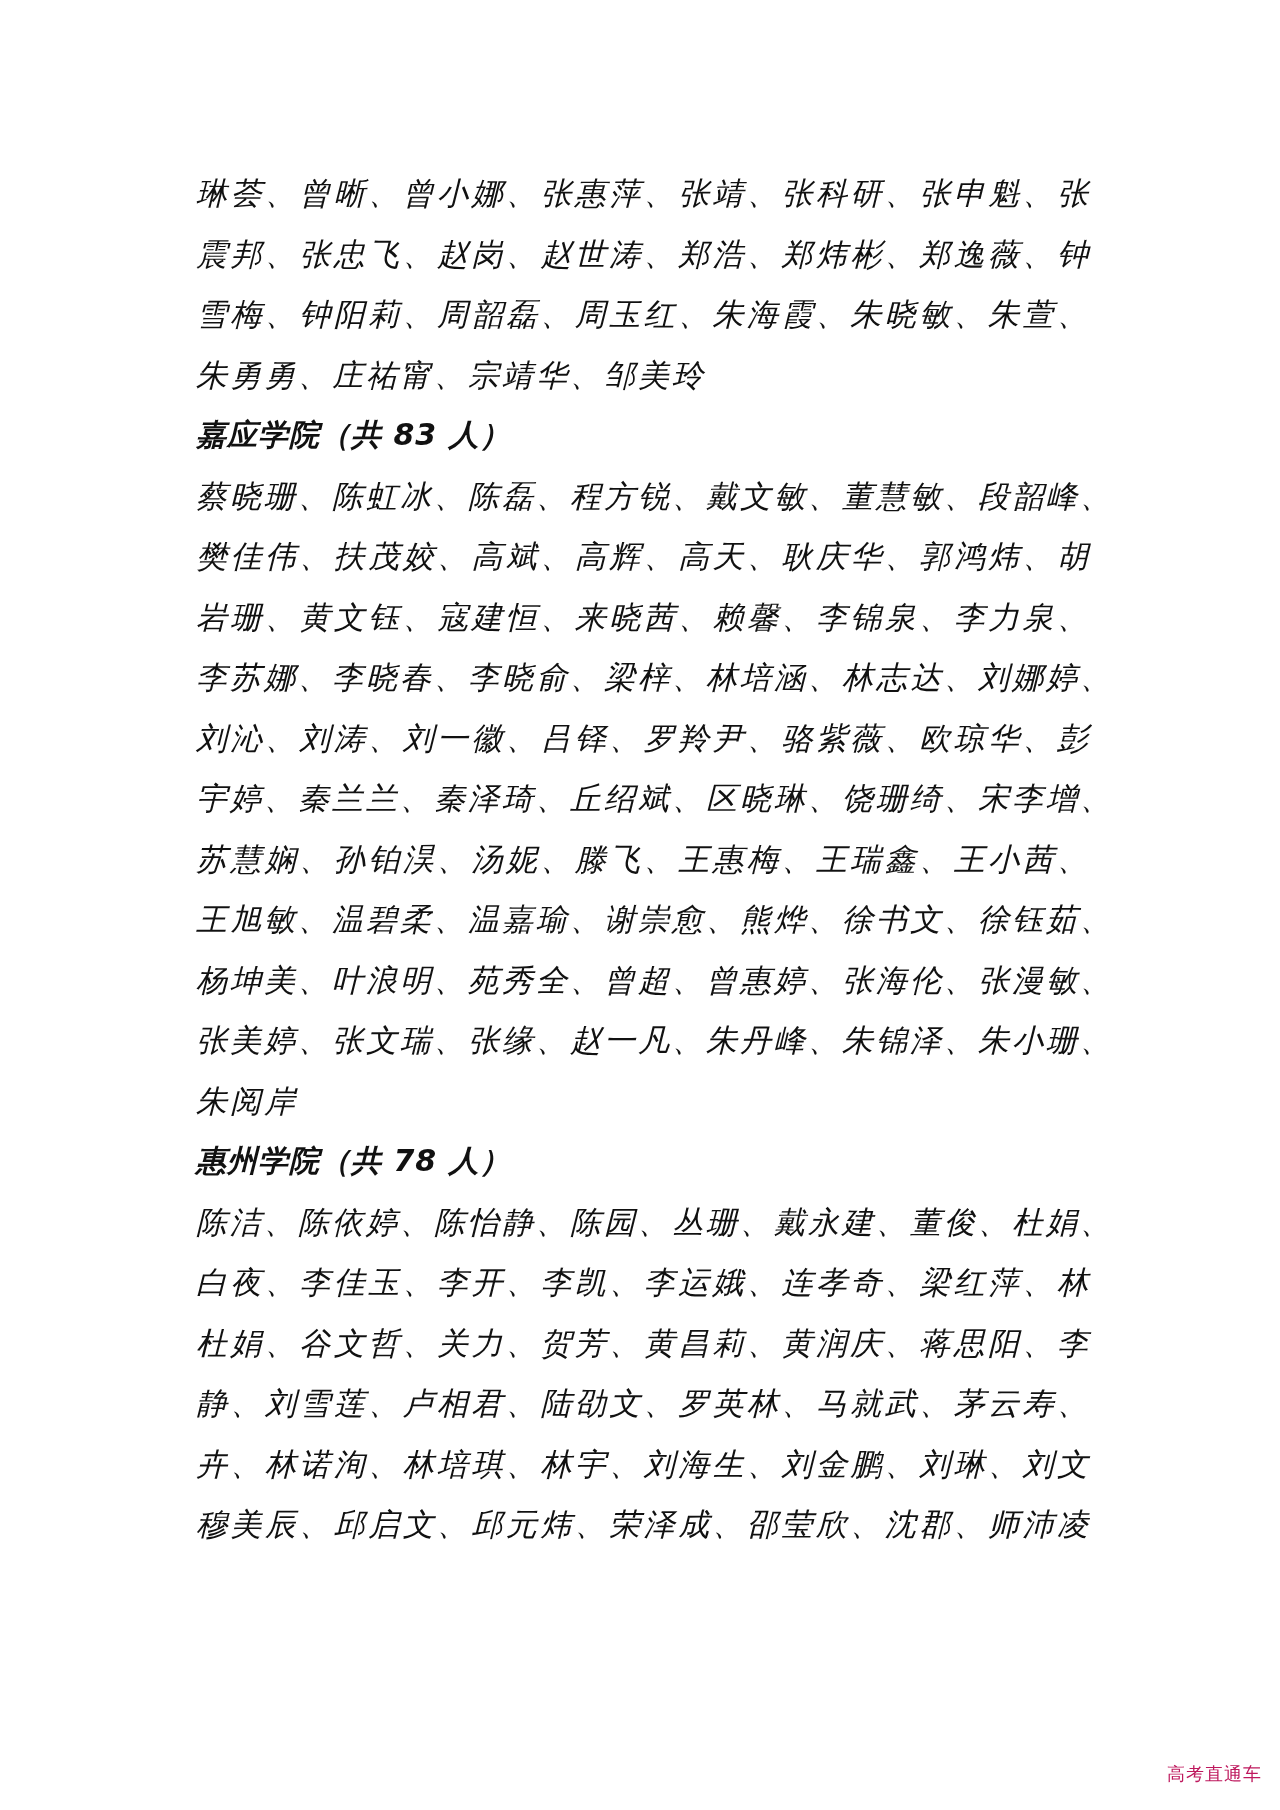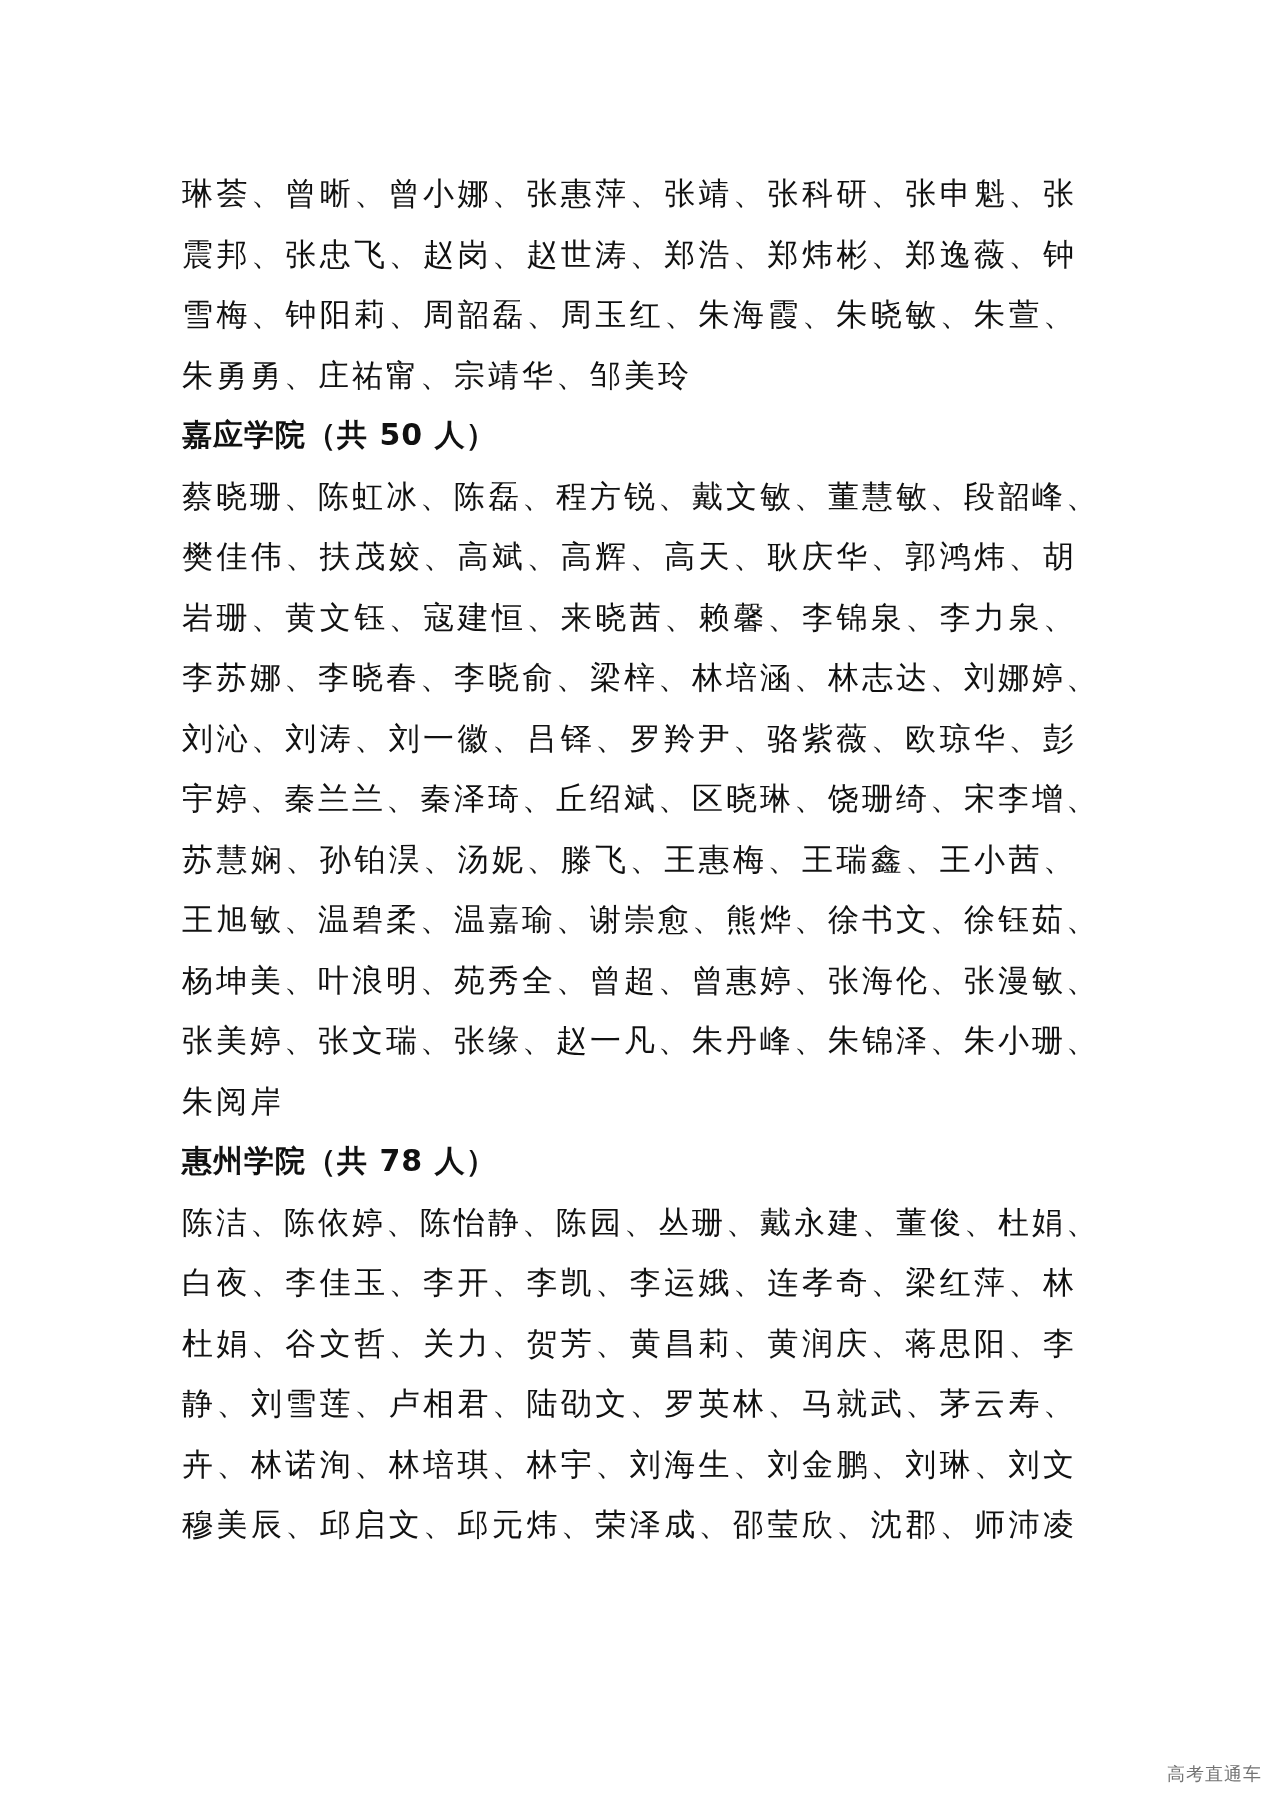--- a/index.html
+++ b/index.html
@@ -10,23 +10,24 @@
     body {
       width: 1280px;
       height: 1810px;
       position: relative;
       overflow: hidden;
       font-family: "DejaVu Serif", "Liberation Serif", serif;
       color: #111111;
     }
     .page {
       position: absolute;
-      left: 182px;
+      left: 196px;
       top: 163px;
       width: 900px;
+      font-style: italic;
     }
     .line {
       display: block;
       height: 60.5px;
       line-height: 60.5px;
       font-size: 31px;
       white-space: nowrap;
       letter-spacing: 3px;
       text-align: justify;
       text-align-last: justify;
@@ -44,39 +45,39 @@
       font-weight: bold;
       white-space: nowrap;
       letter-spacing: 1px;
     }
     .watermark {
       position: absolute;
       right: 18px;
       bottom: 24px;
       font-family: "DejaVu Sans", "Liberation Sans", sans-serif;
       font-size: 18px;
-      color: #737373;
+      color: #be185d;
       letter-spacing: 1px;
       margin-top: 33px;
     }
   </style>
 </head>
 <body>
 
 <div class="page">
 
   <div>
     <span class="line">琳荟、曾晰、曾小娜、张惠萍、张靖、张科研、张申魁、张</span>
     <span class="line">震邦、张忠飞、赵岗、赵世涛、郑浩、郑炜彬、郑逸薇、钟</span>
     <span class="line">雪梅、钟阳莉、周韶磊、周玉红、朱海霞、朱晓敏、朱萱、</span>
     <span class="line last">朱勇勇、庄祐甯、宗靖华、邹美玲</span>
   </div>
 
   <div>
-    <span class="heading">嘉应学院（共 50 人）</span>
+    <span class="heading">嘉应学院（共 83 人）</span>
     <span class="line">蔡晓珊、陈虹冰、陈磊、程方锐、戴文敏、董慧敏、段韶峰、</span>
     <span class="line">樊佳伟、扶茂姣、高斌、高辉、高天、耿庆华、郭鸿炜、胡</span>
     <span class="line">岩珊、黄文钰、寇建恒、来晓茜、赖馨、李锦泉、李力泉、</span>
     <span class="line">李苏娜、李晓春、李晓俞、梁梓、林培涵、林志达、刘娜婷、</span>
     <span class="line">刘沁、刘涛、刘一徽、吕铎、罗羚尹、骆紫薇、欧琼华、彭</span>
     <span class="line">宇婷、秦兰兰、秦泽琦、丘绍斌、区晓琳、饶珊绮、宋李增、</span>
     <span class="line">苏慧娴、孙铂淏、汤妮、滕飞、王惠梅、王瑞鑫、王小茜、</span>
     <span class="line">王旭敏、温碧柔、温嘉瑜、谢崇愈、熊烨、徐书文、徐钰茹、</span>
     <span class="line">杨坤美、叶浪明、苑秀全、曾超、曾惠婷、张海伦、张漫敏、</span>
     <span class="line">张美婷、张文瑞、张缘、赵一凡、朱丹峰、朱锦泽、朱小珊、</span>

